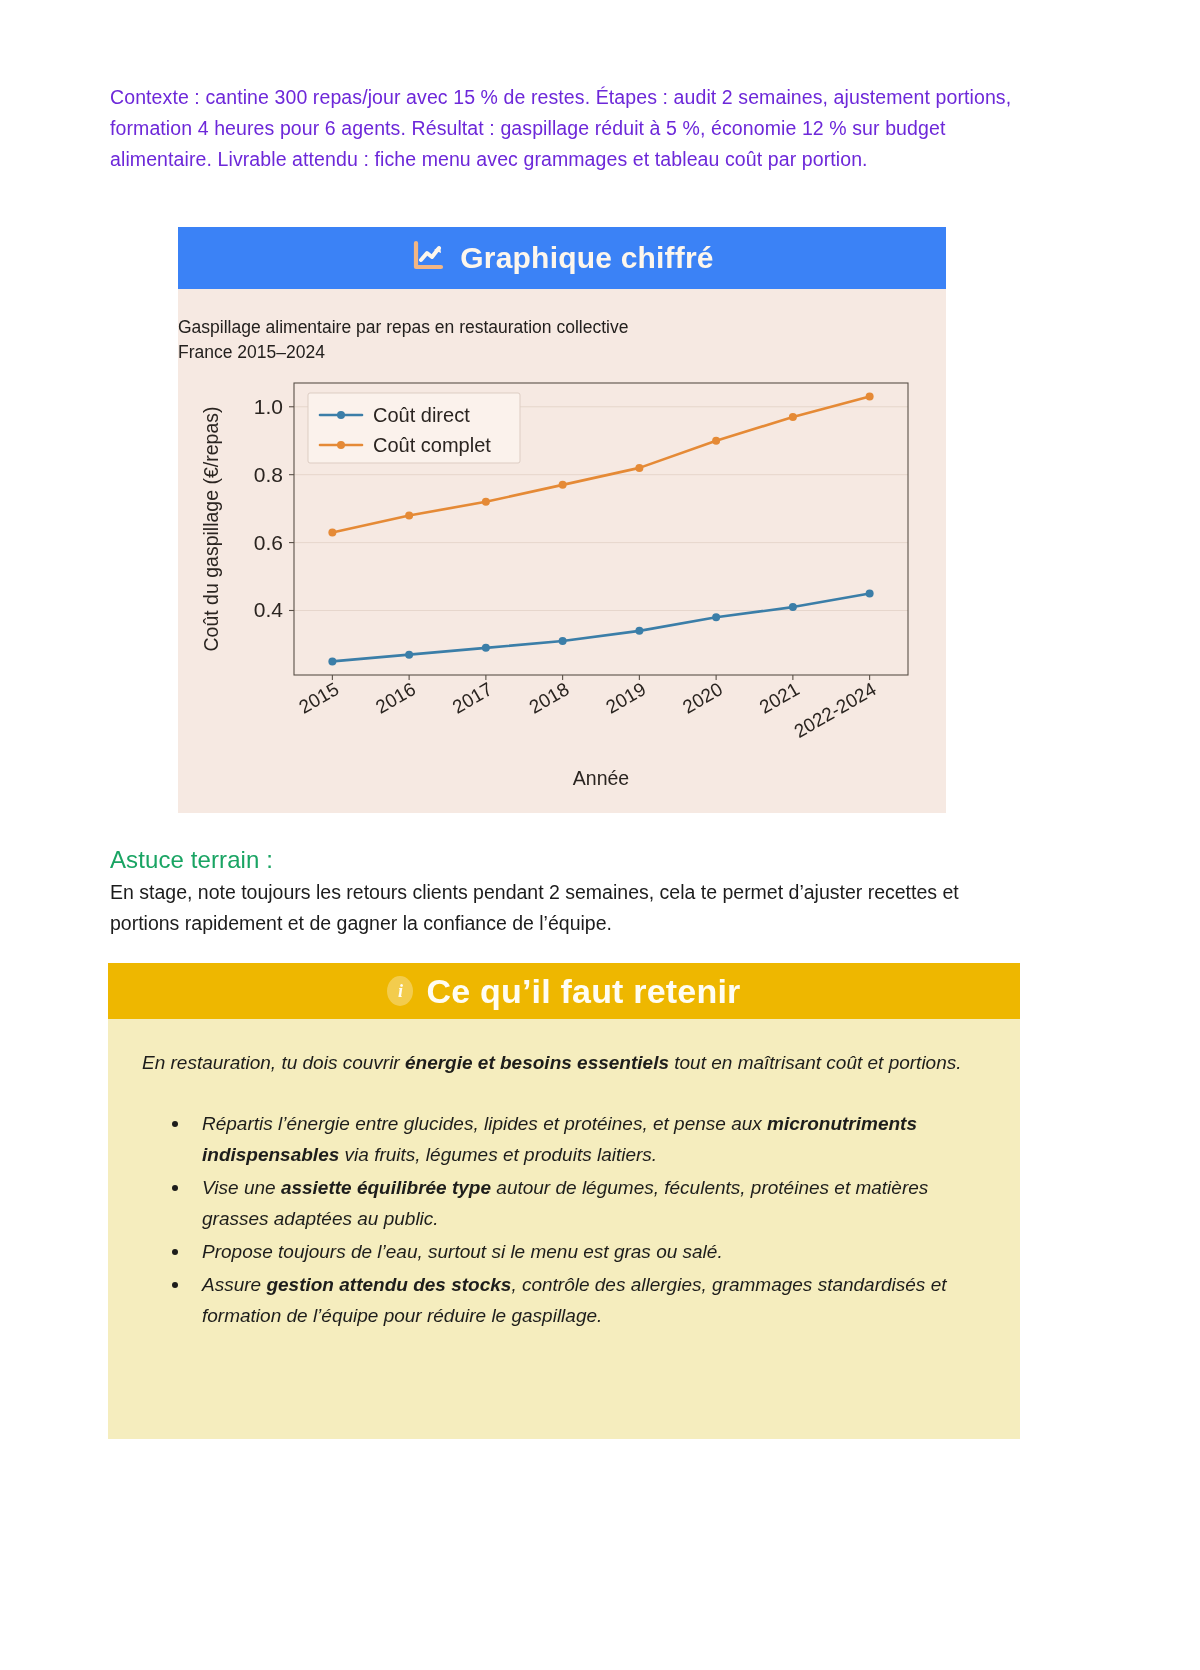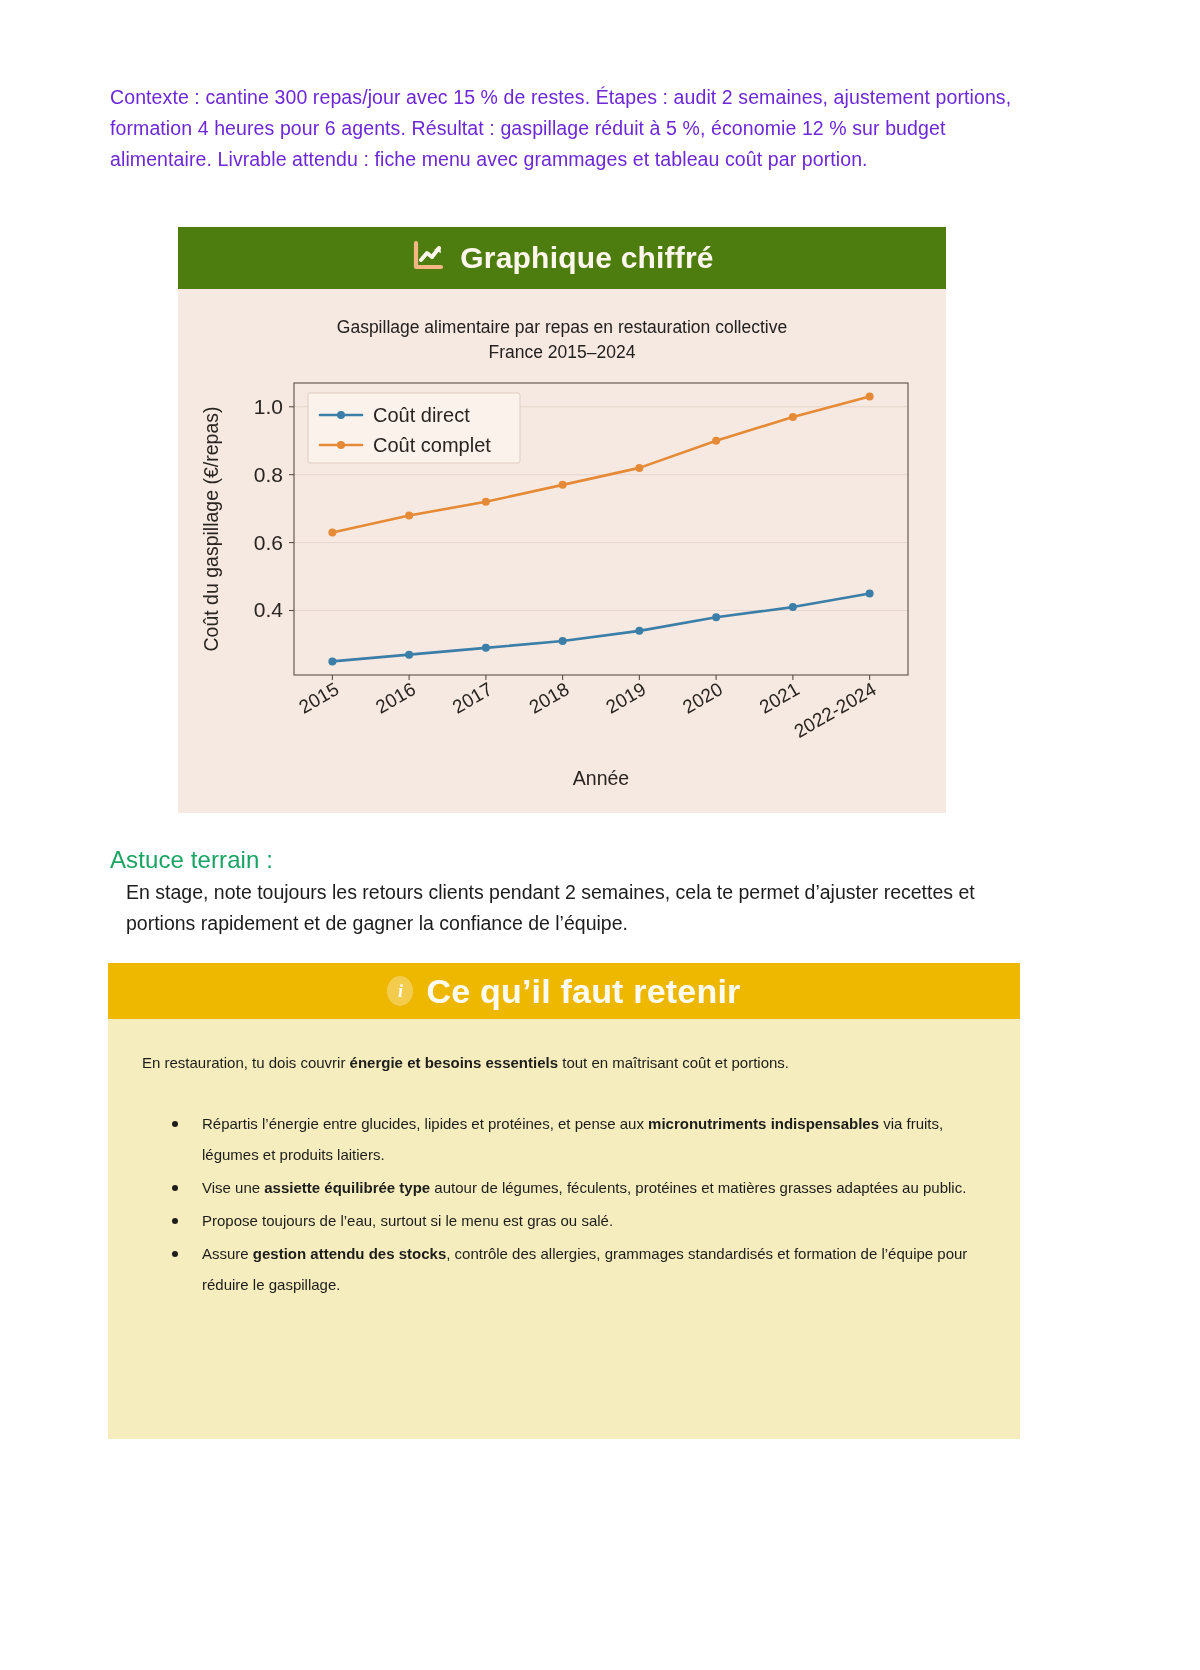--- a/index.html
+++ b/index.html
@@ -29,63 +29,63 @@
 
   
   .chart-card {
     position: absolute;
     left: 178px; top: 227px;
     width: 768px;
     background: #f6e9e2;
     overflow: hidden;
   }
   .chart-head {
-    background: #4d7c0f;
+    background: #3b82f6;
     height: 62px;
     display: flex;
     align-items: center;
     justify-content: center;
     gap: 14px;
   }
   .chart-head .hd-icon { display:block; }
   .chart-head-title {
     color: #fdf6ec;
     font-size: 30px;
     font-weight: bold;
     letter-spacing: 0.2px;
   }
   .chart-body {
     padding: 26px 0 20px 0;
     background: #f6e9e2;
     height: 524px;
     position: relative;
   }
   .chart-title {
-    text-align: center;
+    text-align: left;
     font-size: 17.5px;
     color: #23201e;
     line-height: 25px;
   }
 
   
   .plot-wrap { position: relative; width: 768px; height: 440px; }
   .plot-svg  { position: absolute; left: 0; top: 0; }
 
   
   .astuce-head {
     position: absolute;
     left: 110px; top: 846px;
     font-size: 24px;
     font-weight: normal;
     color: #19a463;
     letter-spacing: 0.1px;
   }
   .astuce-body {
     position: absolute;
-    left: 126px; top: 877px;
+    left: 110px; top: 877px;
     width: 905px;
     font-size: 19.5px;
     line-height: 31px;
     color: #1c1c1c;
   }
 
   
   .retenir {
     position: absolute;
     left: 108px; top: 963px;
@@ -112,24 +112,25 @@
     background: rgba(255,255,255,0.30);
     display: flex; align-items: center; justify-content: center;
     color: #fffdf3;
     font-size: 18px;
     font-weight: bold;
     font-family: "Liberation Serif", serif;
     font-style: italic;
   }
   .retenir-body {
     padding: 28px 34px 24px 34px;
-    font-size: 15px;
+    font-size: 19px;
     line-height: 31px;
     color: #1d1d1b;
     min-height: 420px;
+    font-style: italic;
   }
   .retenir-body p { margin: 0; }
   .retenir-body .gap { height: 30px; }
   ul.kp {
     margin: 0;
     padding: 0 0 0 24px;
     list-style: none;
   }
   ul.kp li {
     position: relative;

